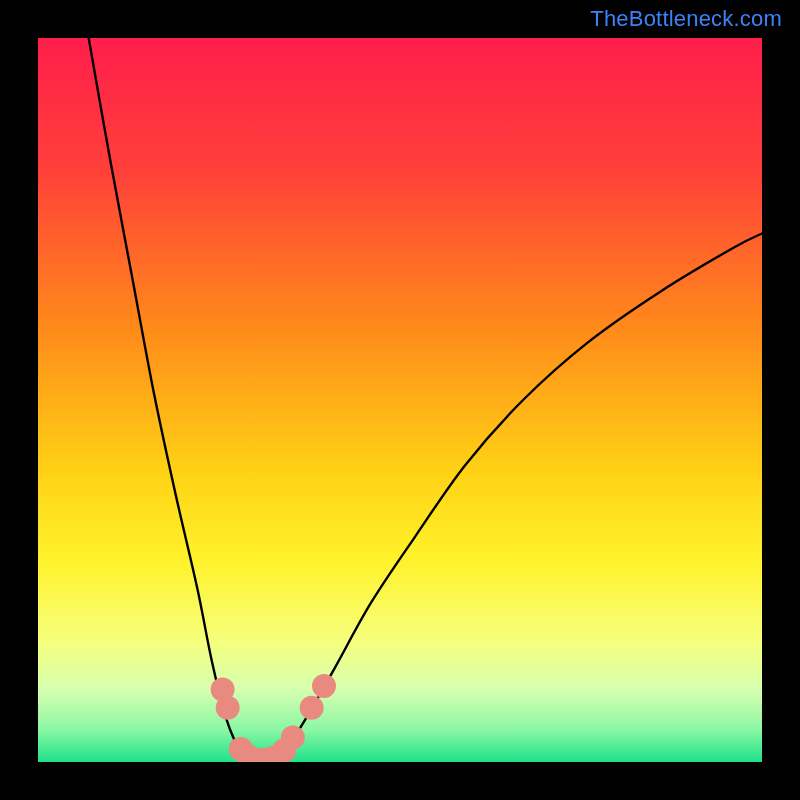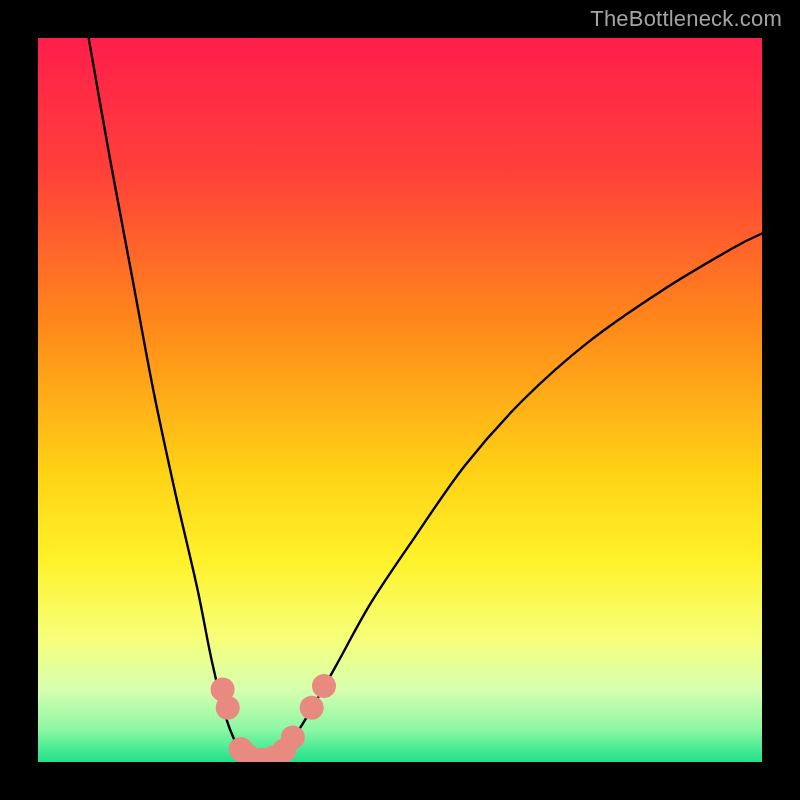--- a/index.html
+++ b/index.html
@@ -16,21 +16,21 @@
     left: 0;
     top: 0;
     width: 800px;
     height: 800px;
     background: #000;
   }
   .watermark {
     position: absolute;
     top: 6px;
     right: 18px;
-    color: #a3a3a3;
+    color: #3b82f6;
     font-size: 22px;
     font-weight: 500;
     letter-spacing: 0.2px;
     user-select: none;
   }
   .plot-wrap {
     position: absolute;
     left: 38px;
     top: 38px;
     width: 724px;

